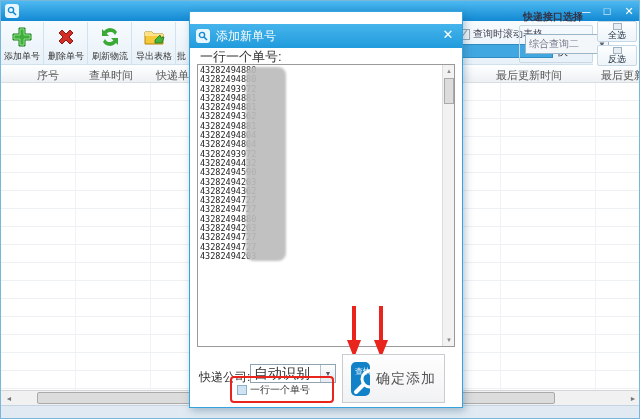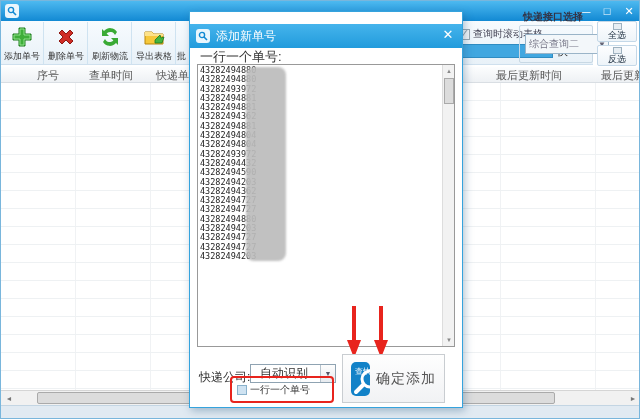--- a/index.html
+++ b/index.html
@@ -81,21 +81,21 @@
     color:#222; white-space:pre; }
   .redact { position:absolute; left:48px; top:2px; width:40px; height:194px;
     background:#bcbcbc; border-radius:8px; opacity:.92; filter:blur(1px); }
   .numbers-vscroll { position:absolute; right:0; top:0; width:12px; height:281px; background:#f2f2f2; border-left:1px solid #ddd; }
   .vs-arrow { position:absolute; left:0; width:12px; height:12px; font-size:6px; color:#888; text-align:center; line-height:12px; }
   .vs-thumb { position:absolute; left:1px; top:13px; width:10px; height:26px; background:#dcdcdc; border:1px solid #aaa; }
   .anno-arrow { position:absolute; width:16px; height:52px; }
   .dlg-company-label { position:absolute; left:9px; top:357px; font-size:12px; color:#333; }
   .company-select { position:absolute; left:60px; top:352px; width:86px; height:19px; border:1px solid #8fa3b2;
     background:#fff; display:flex; align-items:center; }
-  .company-select .sel-text { flex:1; font-size:12px; color:#333; padding-left:3px;margin-left:6px; }
+  .company-select .sel-text { flex:1; font-size:14px; color:#333; padding-left:3px; }
   .company-select .sel-btn { width:15px; height:17px; background:linear-gradient(#fdfdfd,#e7ebef);
     border-left:1px solid #b5c2cc; font-size:7px; color:#556; text-align:center; line-height:17px; }
   .confirm-btn { position:absolute; left:152px; top:342px; width:103px; height:49px;
     border:1px solid #c9cdd1; background:linear-gradient(#fefefe,#f1f2f4);
     display:flex; align-items:center; justify-content:center; gap:6px; }
   .confirm-logo { width:19px; height:34px; background:#1282c8; border-radius:5px; position:relative; overflow:hidden; }
   .confirm-label { font-size:14px; color:#555; letter-spacing:1px; }
   .filter-hilite { position:absolute; left:40px; top:364px; width:104px; height:27px;
     border:2px solid #e8241d; border-radius:4px; }
   .filter-row { position:absolute; left:47px; top:371px; display:flex; align-items:center; }

